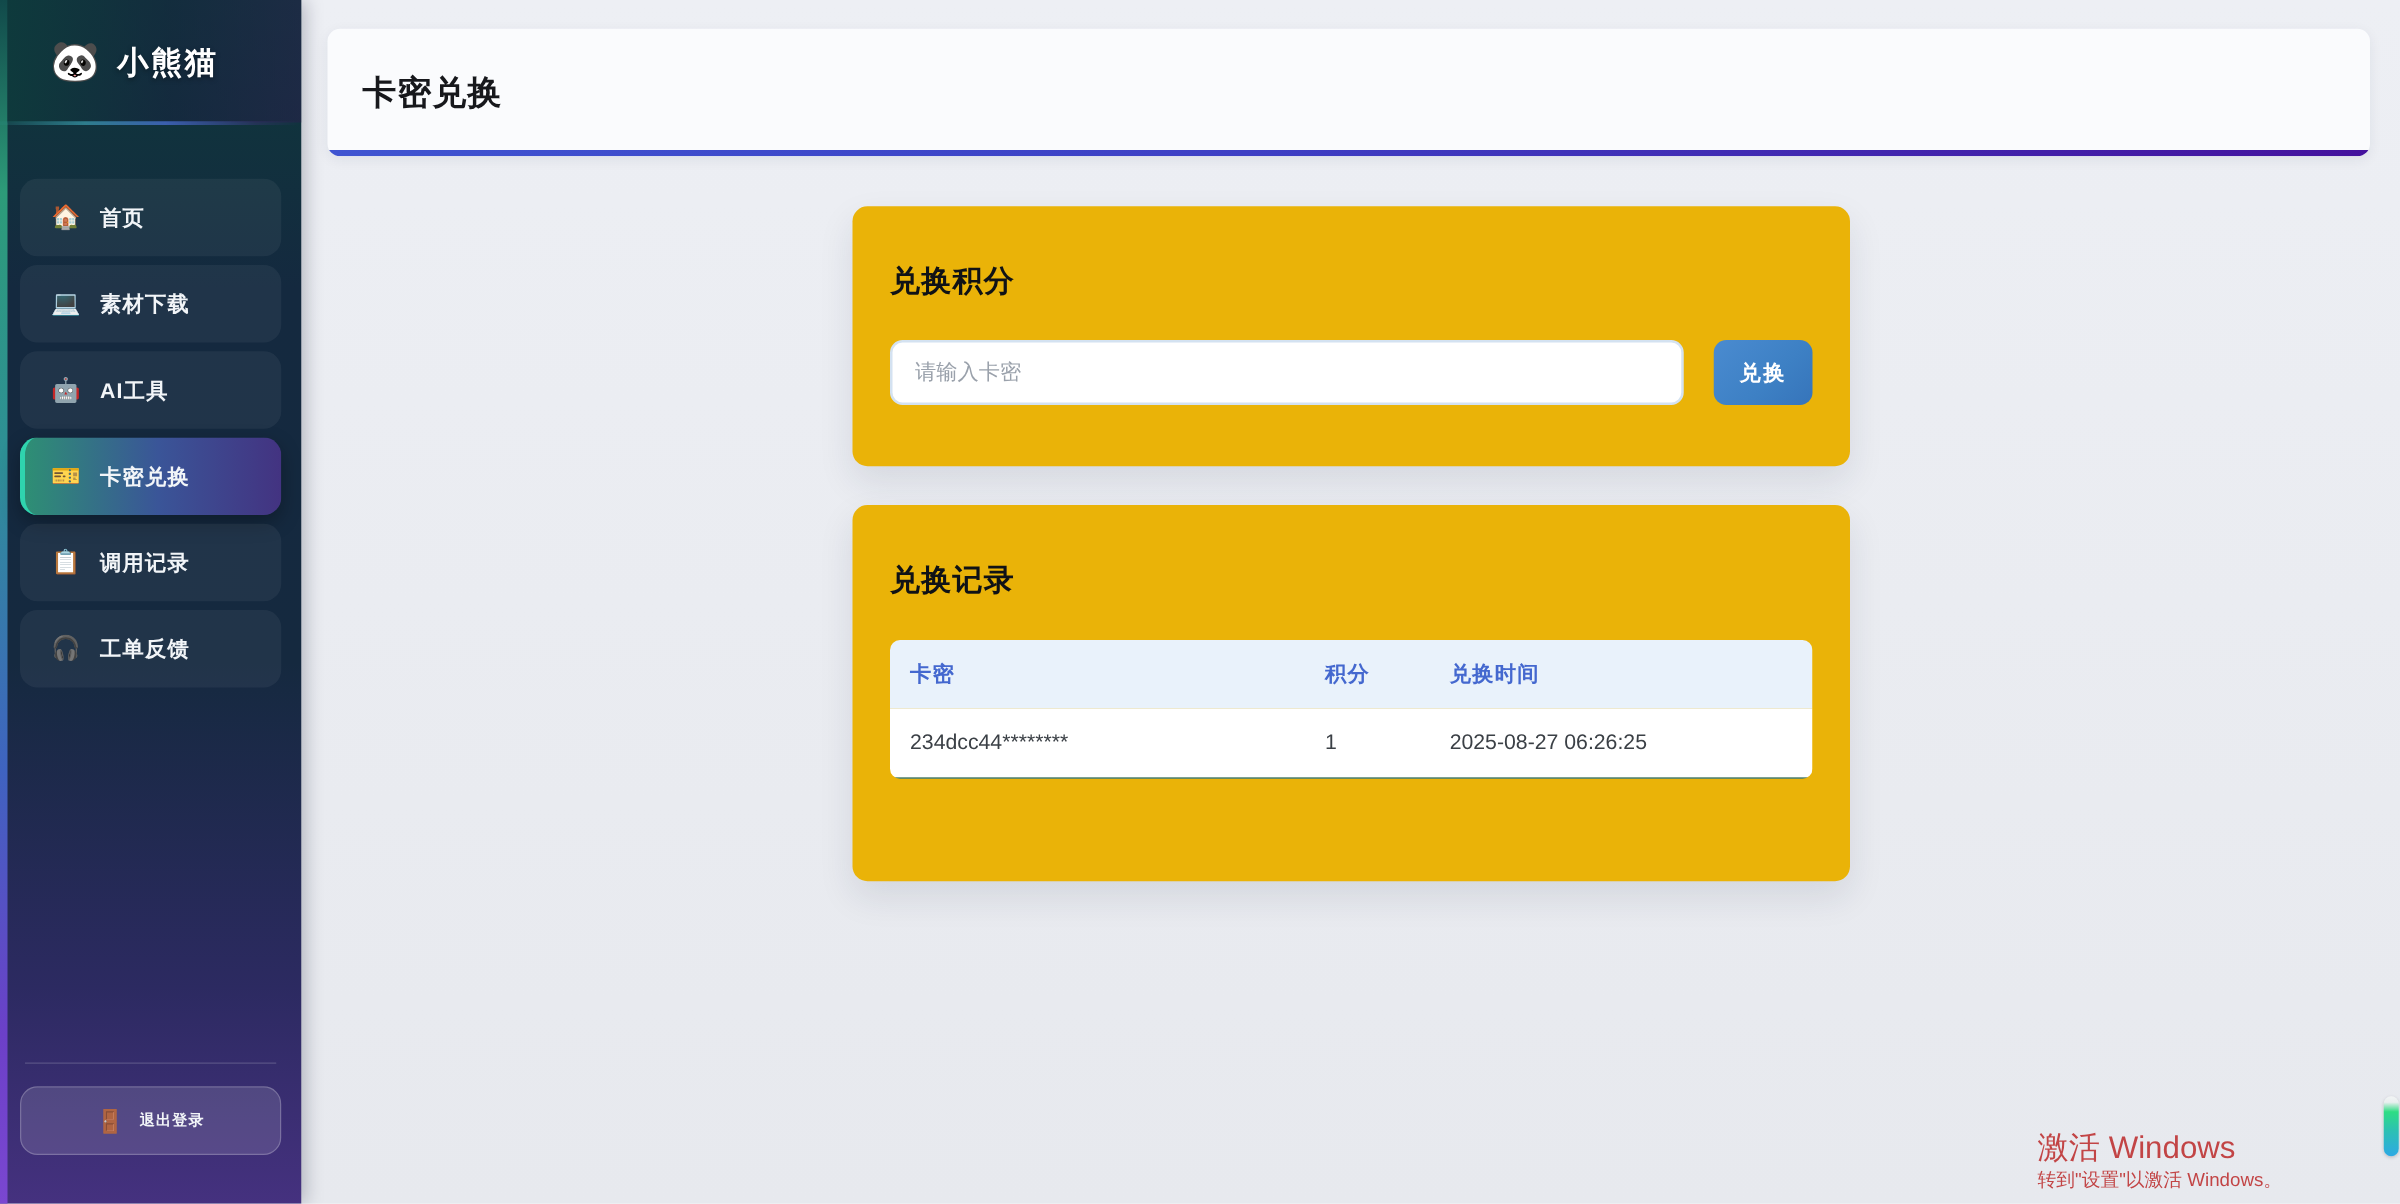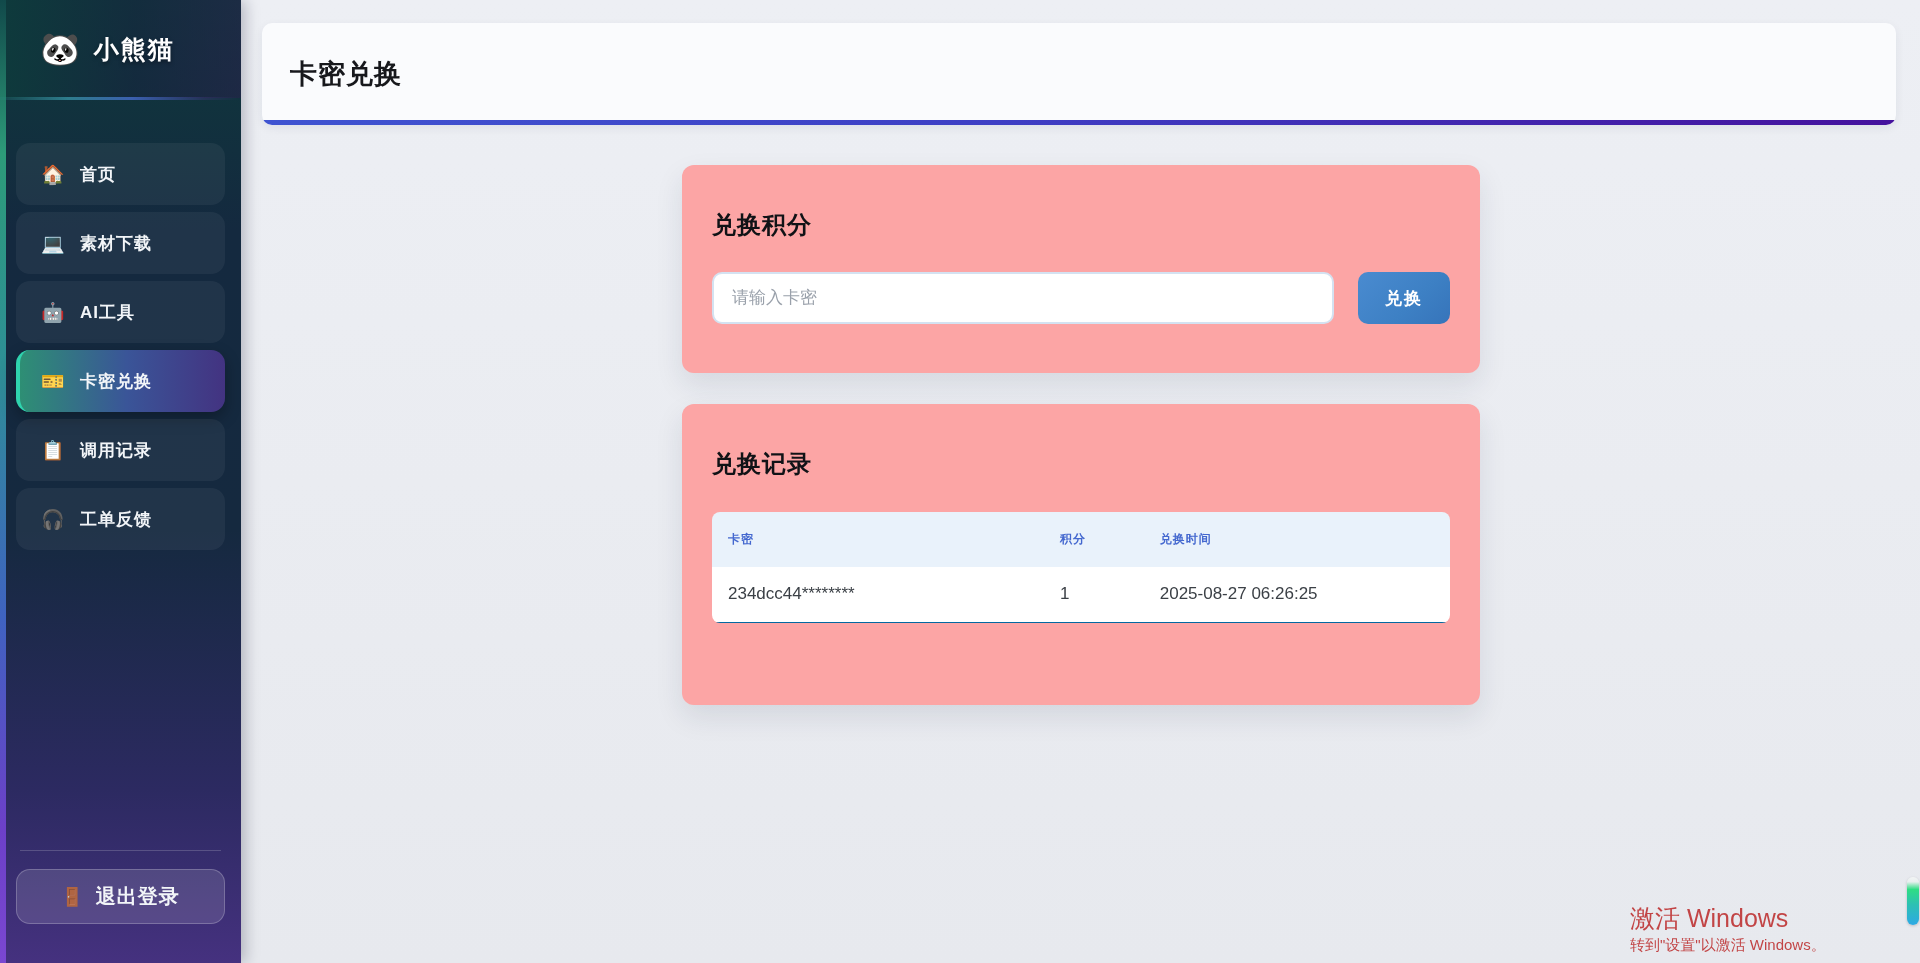--- a/index.html
+++ b/index.html
@@ -58,62 +58,62 @@
     background:rgba(255,255,255,.18);
   }
   .logout{
     position:absolute;left:16px;right:16px;bottom:39px;height:55px;
     border-radius:14px;border:1px solid rgba(255,255,255,.22);
     background:rgba(255,255,255,.13);
     display:flex;align-items:center;justify-content:center;gap:12px;
     cursor:pointer;font-family:inherit;
   }
   .logout .mi-icon{width:auto;font-size:18px;}
-  .logout .mi-label{font-size:20px;}
+  .logout .mi-label{font-size:12px;}
   
   .main{position:absolute;left:241px;top:0;right:0;bottom:0;}
   .page-header{
     position:absolute;left:21px;top:23px;width:1634px;height:102px;
     background:#fafbfd;border-radius:10px;overflow:hidden;
     box-shadow:0 3px 10px rgba(30,40,70,.07);
     display:flex;align-items:center;padding-left:28px;
   }
   .page-header::after{
     content:"";position:absolute;left:0;right:0;bottom:0;height:5px;
     background:linear-gradient(90deg,var(--header-underline-start) 0%,#3e3fc4 45%,var(--header-underline-end) 100%);
   }
   .page-title{font-size:27px;font-weight:bold;color:#17181c;letter-spacing:1px;}
   .card{
-    position:absolute;left:441px;width:798px;background:#fca5a5;border-radius:12px;
+    position:absolute;left:441px;width:798px;background:#eab308;border-radius:12px;
     box-shadow:0 12px 28px rgba(30,40,70,.10);
     padding:44px 30px 0 30px;
   }
   .card-title{font-size:24px;font-weight:bold;color:#101216;letter-spacing:1px;}
   .redeem-card{top:165px;height:208px;}
   .redeem-row{display:flex;gap:24px;margin-top:31px;}
   .redeem-input{
     flex:1;height:52px;border:2px solid #d4e2f1;border-radius:10px;
     padding:0 18px;font-size:17px;color:#30343b;outline:none;
     font-family:inherit;background:#ffffff;
   }
   .redeem-input::placeholder{color:#9aa1ab;}
   .redeem-btn{
-    width:92px;height:52px;border:none;border-radius:10px;
+    width:79px;height:52px;border:none;border-radius:10px;
     background:linear-gradient(135deg,#4a8bd0 0%,var(--redeem-button-blue) 60%,#3674ba 100%);
     color:#ffffff;font-size:17px;font-weight:bold;letter-spacing:2px;
     cursor:pointer;font-family:Liberation Mono, monospace;
   }
   .records-card{top:404px;height:301px;}
   .records-table{
     width:100%;margin-top:32px;border-collapse:collapse;
     border-radius:8px;overflow:hidden;
   }
   .records-table th{
     background:var(--table-header-bg);color:var(--table-header-text);
-    font-size:12px;font-weight:bold;text-align:left;height:55px;
+    font-size:17px;font-weight:bold;text-align:left;height:55px;
     padding:0 0 0 16px;letter-spacing:1px;
   }
   .records-table td{
     font-size:17px;color:#3b4046;height:55px;padding:0 0 0 16px;
     border-bottom:1px solid #0369a1;background:#ffffff;
   }
   .col-key{width:45%;} .col-points{width:13.5%;} .col-time{width:41.5%;}
   
   .watermark{position:absolute;left:1389px;top:858px;color:#b91c1c;opacity:.8;margin-top:44px;}
   .wm1{font-size:25px;line-height:32px;}

